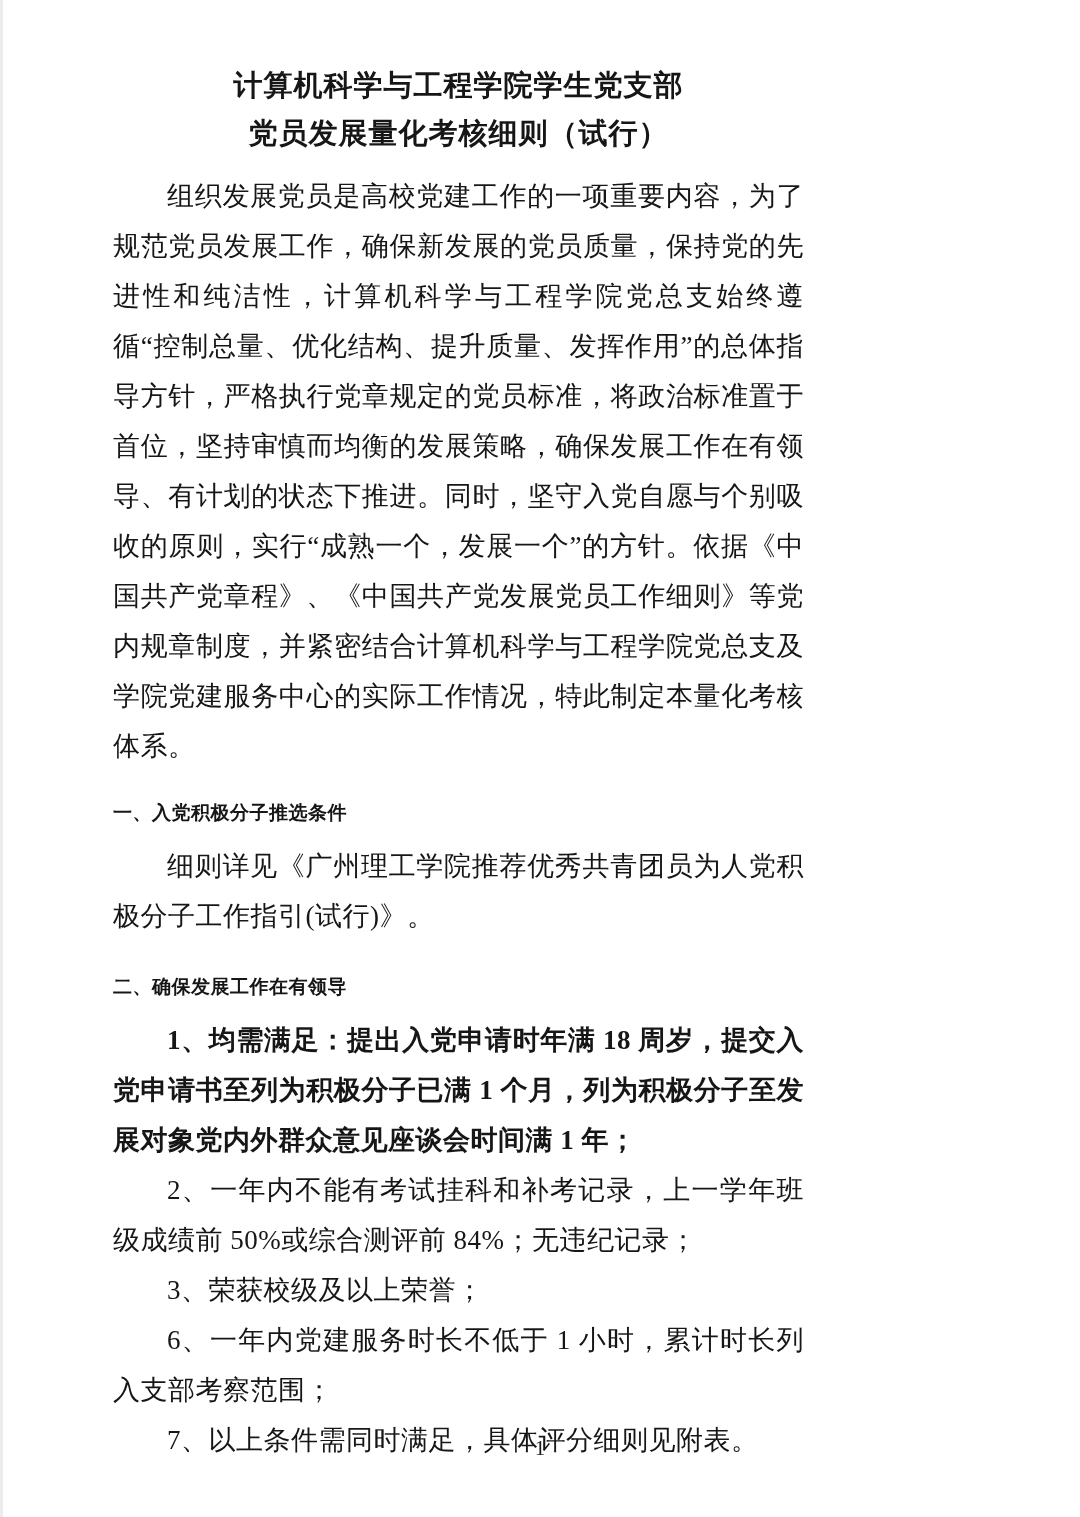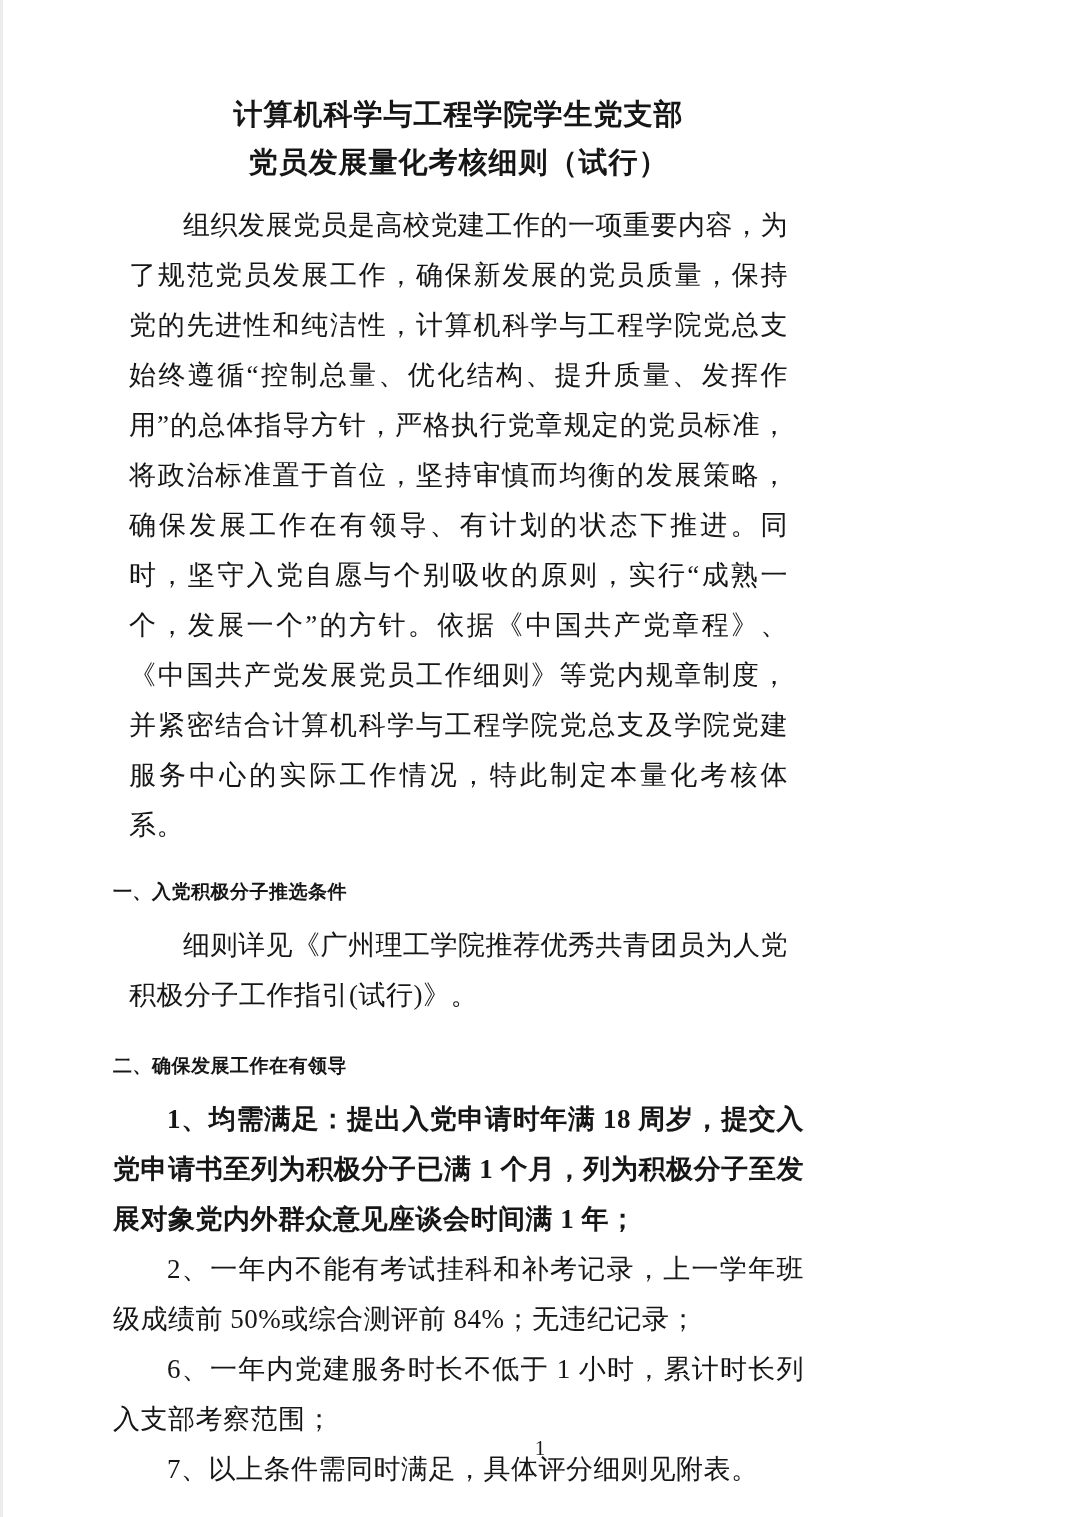--- a/index.html
+++ b/index.html
@@ -19,35 +19,35 @@
     position: absolute;
     left: 0;
     top: 0;
     width: 3px;
     height: 100%;
     background: #ececec;
   }
   .doc {
     box-sizing: border-box;
     width: 916px;
-    padding: 98px 112px 0 113px;
+    padding: 69px 112px 0 113px;
   }
   .doc-title {
     margin: 0;
     font-size: 29px;
     line-height: 32px;
     font-weight: bold;
     text-align: center;
     letter-spacing: 1px;
   }
   .doc-title.second {
     margin-top: 16px;
   }
   p.body-text {
-    margin: 16px;
+    margin: 0;
     font-size: 27px;
     line-height: 50px;
     text-align: justify;
     text-indent: 2em;
     letter-spacing: 0.5px;
   }
   p.intro {
     margin-top: 22px;
   }
   h2.section-heading {
@@ -89,20 +89,21 @@
   <h2 class="section-heading heading-1">一、入党积极分子推选条件</h2>
 
   <p class="body-text section-para">细则详见《广州理工学院推荐优秀共青团员为人党积极分子工作指引(试行)》。</p>
 
   <h2 class="section-heading heading-2">二、确保发展工作在有领导</h2>
 
   <p class="body-text list-item first">1、均需满足：提出入党申请时年满 18 周岁，提交入党申请书至列为积极分子已满 1 个月，列为积极分子至发展对象党内外群众意见座谈会时间满 1 年；</p>
 
   <p class="body-text list-item">2、一年内不能有考试挂科和补考记录，上一学年班级成绩前 50%或综合测评前 84%；无违纪记录；</p>
 
+  <p class="body-text list-item">3、荣获校级及以上荣誉；</p>
 
 
 
   <p class="body-text list-item">6、一年内党建服务时长不低于 1 小时，累计时长列入支部考察范围；</p>
 
   <p class="body-text list-item">7、以上条件需同时满足，具体评分细则见附表。</p>
 
 </div>
 
 <div class="page-footer">1</div>

